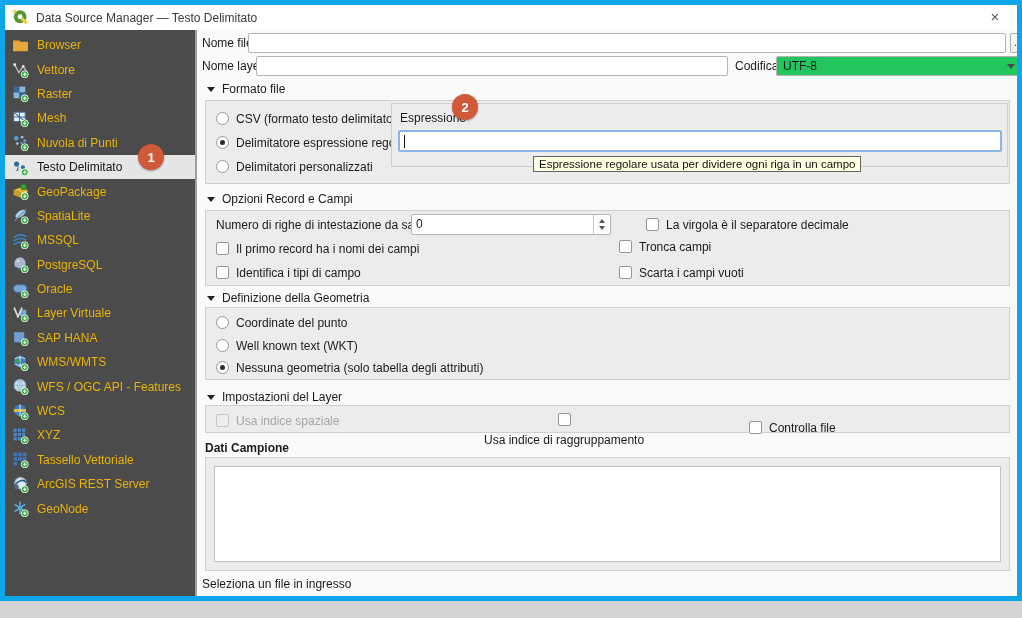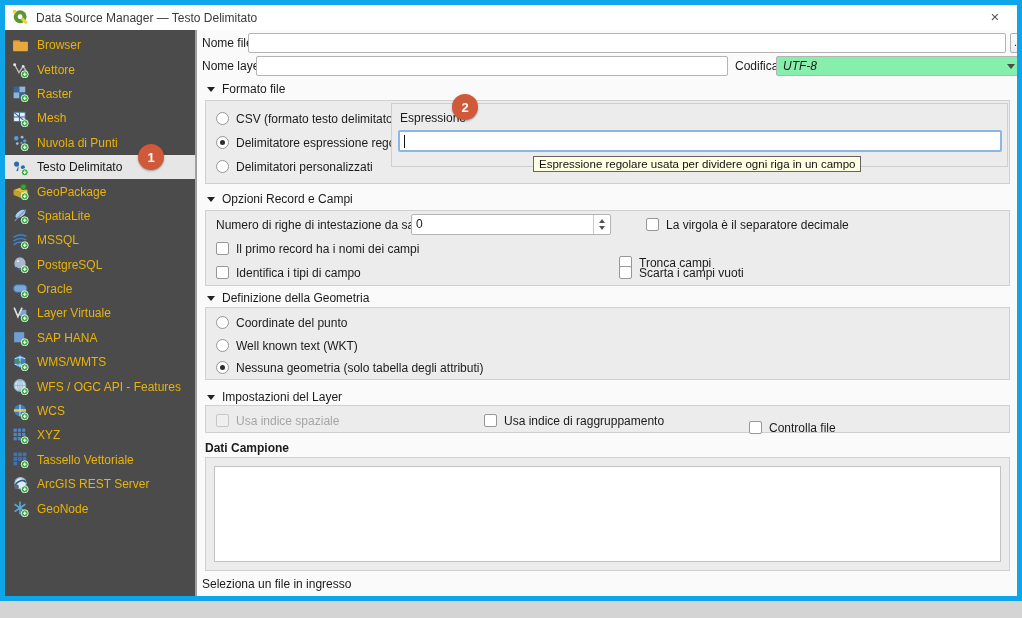--- a/index.html
+++ b/index.html
@@ -24,21 +24,21 @@
   
   .badge { position:absolute; width:26px; height:26px; border-radius:50%; background:#d0593a; color:#fff; font-weight:bold; font-size:13px; display:flex; align-items:center; justify-content:center; box-shadow:0 1px 2px rgba(0,0,0,0.35); z-index:30; }
   .badge-1 { left:133px; top:114px; }           
   .badge-2 { left:60px; top:-10px; }            
 
   
   .content { position:absolute; left:191px; top:25px; width:831px; height:587px; background:#fafafa; border-left:1px solid #9e9e9e; }
   .lbl { position:absolute; height:16px; line-height:16px; white-space:nowrap; }
   .tinput { position:absolute; background:#fff; border:1px solid #b4b4b4; border-radius:2px; height:20px; font:inherit; padding:0 4px; }
   .browse-btn { position:absolute; left:813px; top:3px; width:17px; height:20px; background:linear-gradient(#fdfdfd,#eeeeee); border:1px solid #b0b0b0; border-radius:2px; font-size:11px; line-height:16px; text-align:center; color:#333; cursor:default; }
-  .select { position:absolute; background:#86efac; border:1px solid #b4b4b4; border-radius:2px; height:20px; display:flex; align-items:center; padding:0 6px; cursor:default;font-style:italic; }
+  .select { position:absolute; background:#22c55e; border:1px solid #b4b4b4; border-radius:2px; height:20px; display:flex; align-items:center; padding:0 6px; cursor:default; }
   .select .val { flex:1; }
   .arrow-down { width:0; height:0; border-left:4px solid transparent; border-right:4px solid transparent; border-top:5px solid #4a4a4a; }
 
   .section-hdr { position:absolute; display:flex; align-items:center; gap:7px; font-weight:normal; }
   .tri { width:0; height:0; border-left:4px solid transparent; border-right:4px solid transparent; border-top:5px solid #222; }
   .gbox { position:absolute; background:#ececec; border:1px solid #d0d0d0; }
 
   .row { position:absolute; display:flex; align-items:center; gap:7px; height:15px; white-space:nowrap; }
   .radio { width:13px; height:13px; border:1px solid #979797; border-radius:50%; background:#fff; position:relative; flex:0 0 13px; }
   .radio.on::after { content:""; position:absolute; left:3px; top:3px; width:5px; height:5px; border-radius:50%; background:#2c2c2c; }
@@ -393,21 +393,21 @@
         <span>Il primo record ha i nomi dei campi</span>
       </div>
       <div class="row" style="left:10px; top:54px;">
         <span class="cb"></span>
         <span>Identifica i tipi di campo</span>
       </div>
       <div class="row" style="left:404px; top:6px;padding-left:36px;">
         <span class="cb"></span>
         <span>La virgola è il separatore decimale</span>
       </div>
-      <div class="row" style="left:413px; top:44px;">
+      <div class="row" style="left:413px; top:28px;">
         <span class="cb"></span>
         <span>Tronca campi</span>
       </div>
       <div class="row" style="left:413px; top:54px;">
         <span class="cb"></span>
         <span>Scarta i campi vuoti</span>
       </div>
     </div>
 
     <div class="section-hdr" style="left:10px; top:261px;">
@@ -431,21 +431,21 @@
 
     <div class="section-hdr" style="left:10px; top:360px;">
       <span class="tri"></span>
       <span>Impostazioni del Layer</span>
     </div>
     <div class="gbox" style="left:8px; top:375px; width:805px; height:28px;">
       <div class="row disabled" style="left:10px; top:7px;">
         <span class="cb"></span>
         <span>Usa indice spaziale</span>
       </div>
-      <div class="row" style="left:278px; top:7px;">
+      <div class="row" style="left:278px; top:7px;flex-direction:column;">
         <span class="cb"></span>
         <span>Usa indice di raggruppamento</span>
       </div>
       <div class="row" style="left:543px; top:14px;">
         <span class="cb"></span>
         <span>Controlla file</span>
       </div>
     </div>
 
     <span class="lbl" style="left:8px; top:410px; font-weight:bold;">Dati Campione</span>

